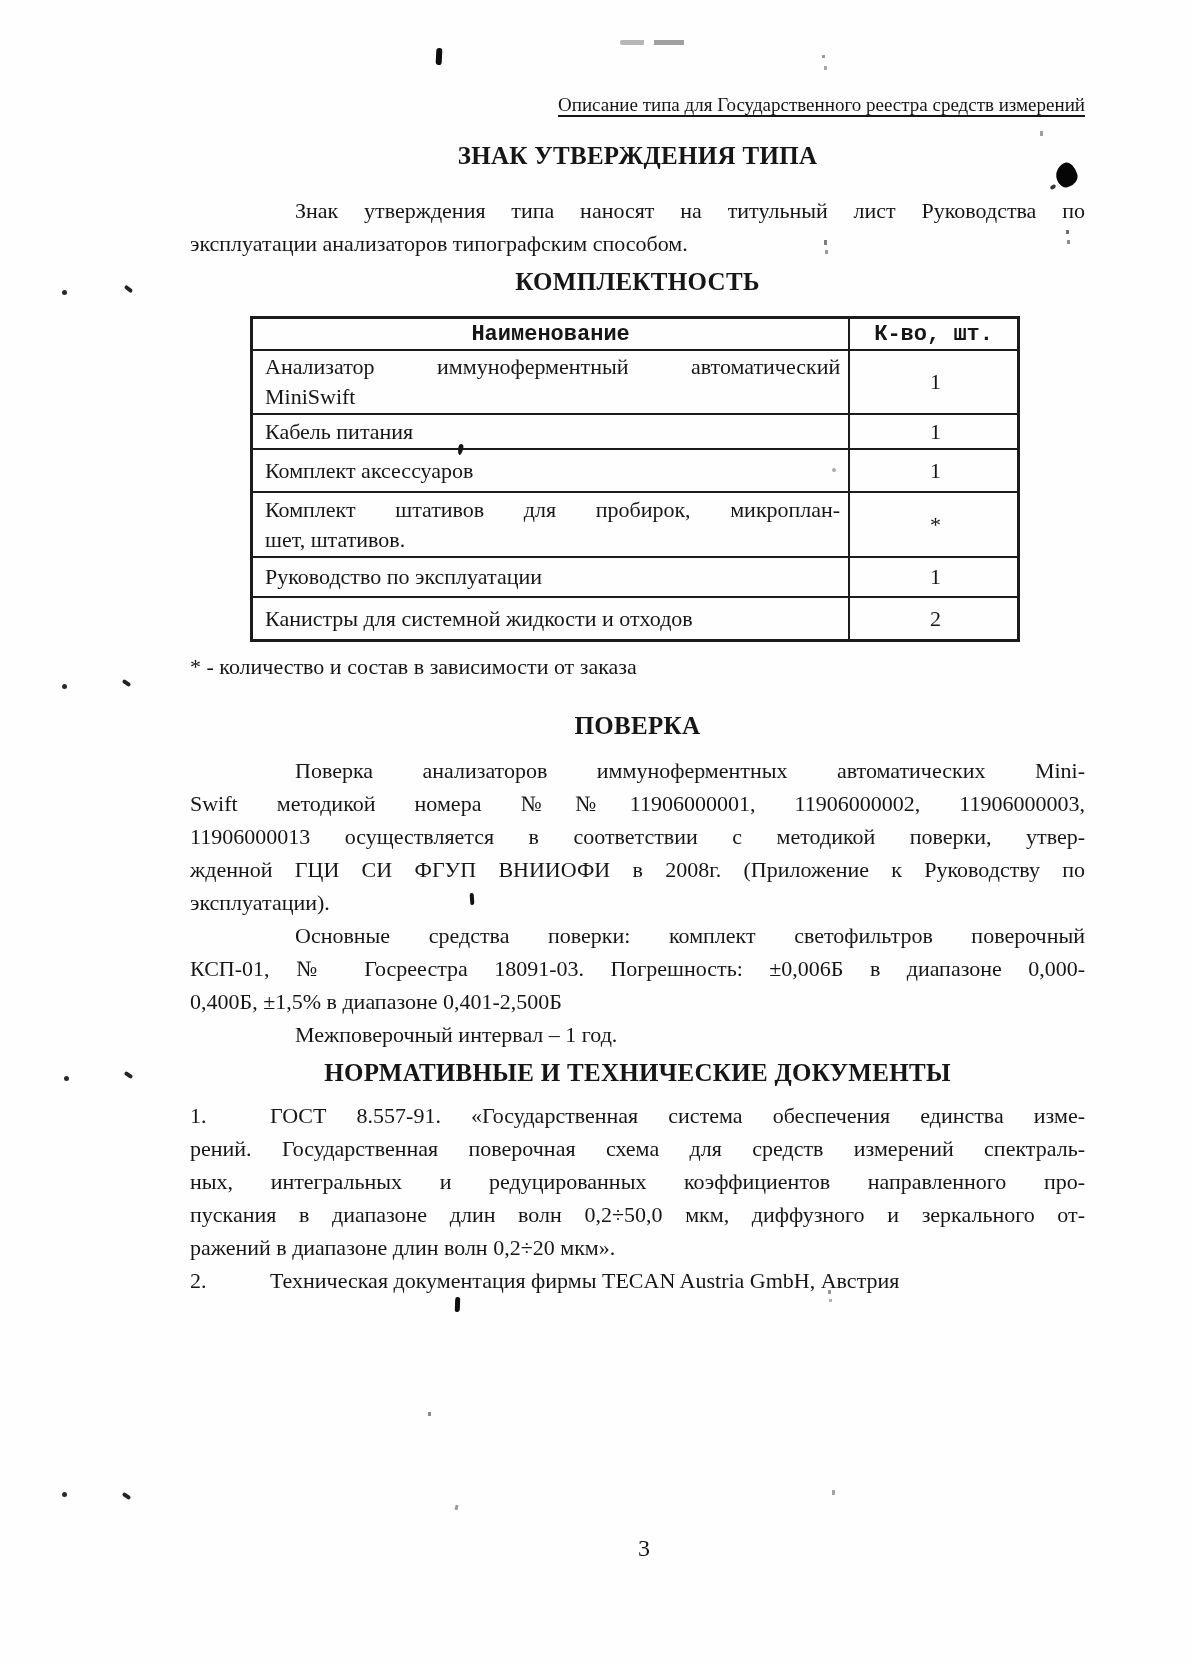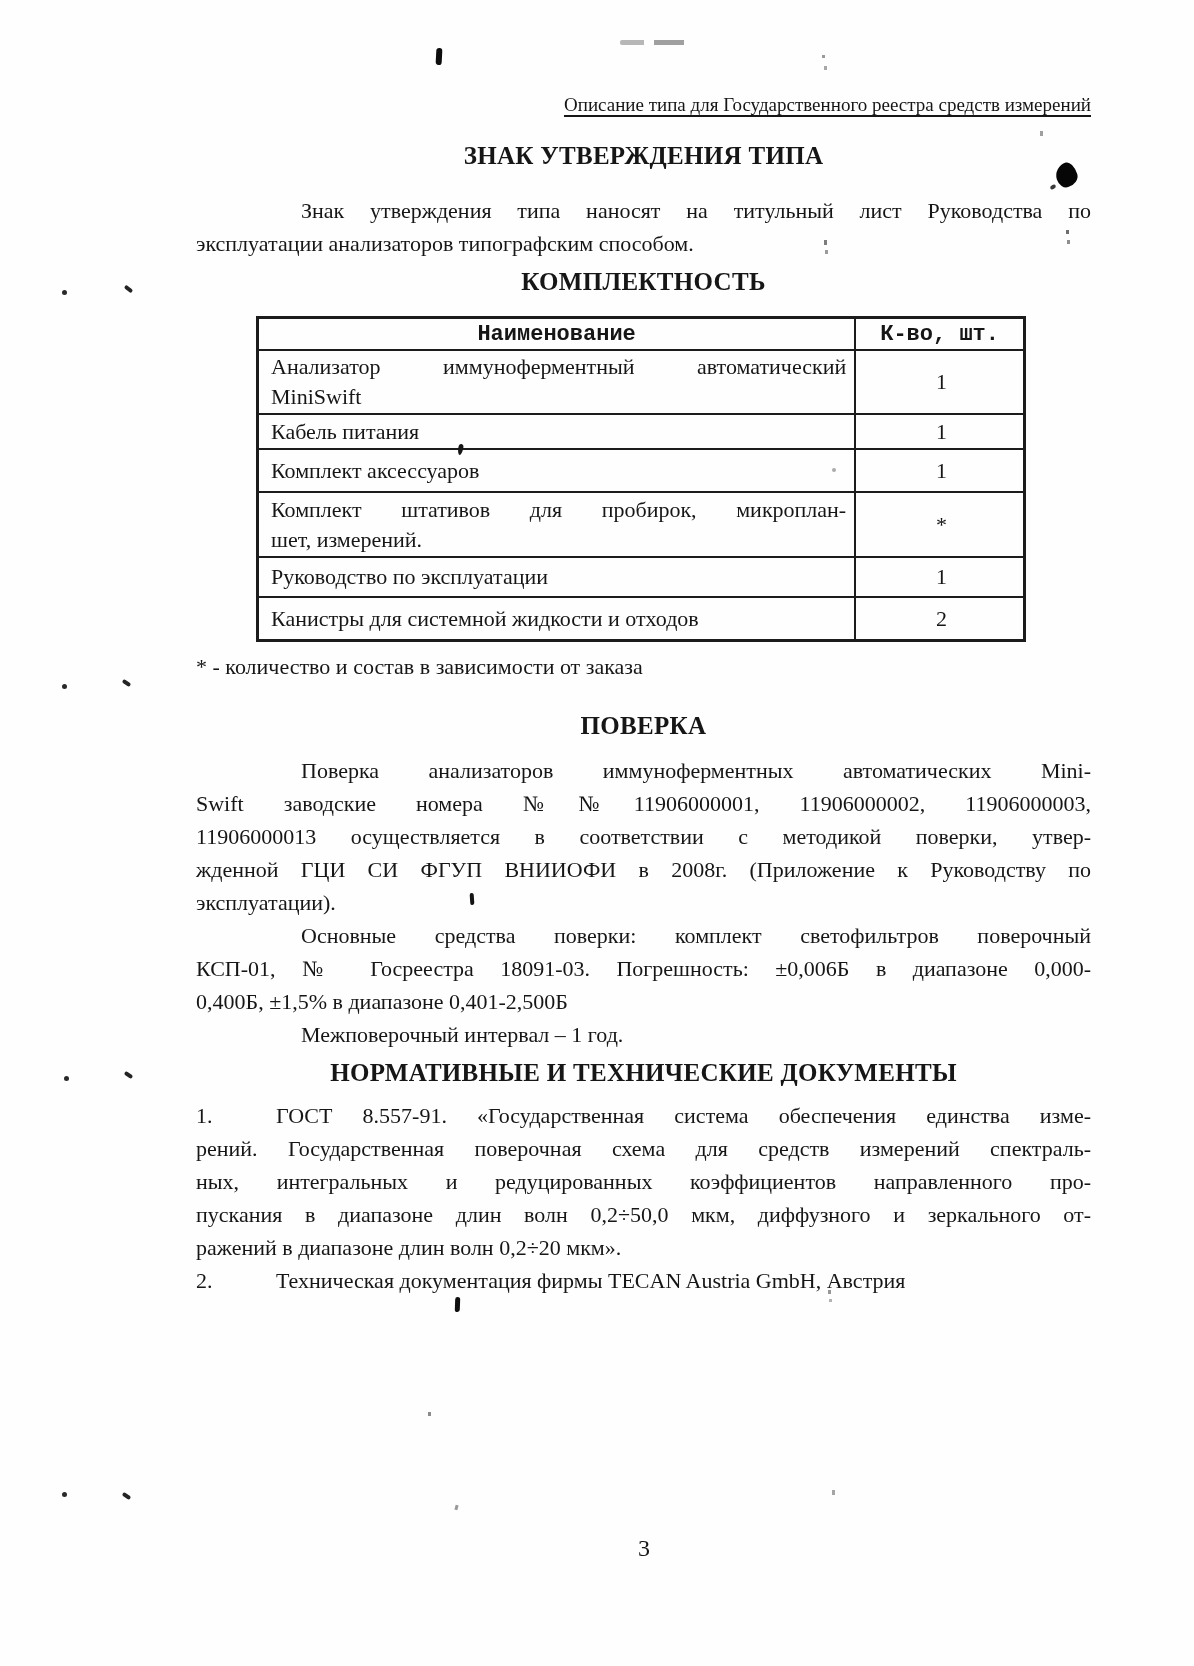--- a/index.html
+++ b/index.html
@@ -7,21 +7,21 @@
     position:relative;
     width:1194px; height:1666px;
     margin:0 auto;
     background:#fefefe;
     font-family:"Liberation Serif","DejaVu Serif",serif;
     color:#161616;
     overflow:hidden;
   }
   .content {
     position:absolute;
-    left:196px; top:0;
+    left:190px; top:0;
     width:895px;
   }
   .doc-header {
     padding-top:94px;
     text-align:right;
     font-size:19px;
     line-height:22px;
   }
   .doc-header .u {
     text-decoration:underline;
@@ -131,42 +131,42 @@
         <td class="name rh33">Кабель питания</td>
         <td class="qty">1</td>
       </tr>
       <tr>
         <td class="name rh41">Комплект аксессуаров</td>
         <td class="qty">1</td>
       </tr>
       <tr>
         <td class="name rh63">
           <div class="two cjust">Комплект штативов для пробирок, микроплан-</div>
-          <div class="two">шет, измерений.</div>
+          <div class="two">шет, штативов.</div>
         </td>
         <td class="qty">*</td>
       </tr>
       <tr>
         <td class="name rh38">Руководство по эксплуатации</td>
         <td class="qty">1</td>
       </tr>
       <tr>
         <td class="name rh41">Канистры для системной жидкости и отходов</td>
         <td class="qty">2</td>
       </tr>
     </tbody>
       </table>
 
     <div class="footnote">* - количество и состав в зависимости от заказа</div>
 
     <h2 class="mt-verif">ПОВЕРКА</h2>
 
     <div class="para p-verif1">
       <div class="jline ind">Поверка анализаторов иммуноферментных автоматических Mini-</div>
-      <div class="jline">Swift заводские номера №№11906000001, 11906000002, 11906000003,</div>
+      <div class="jline">Swift методикой номера №№11906000001, 11906000002, 11906000003,</div>
       <div class="jline">11906000013 осуществляется в соответствии с методикой поверки, утвер-</div>
       <div class="jline">жденной ГЦИ СИ ФГУП ВНИИОФИ в 2008г. (Приложение к Руководству по</div>
       <div class="jline last">эксплуатации).</div>
     </div>
 
     <div class="para">
       <div class="jline ind">Основные средства поверки: комплект светофильтров поверочный</div>
       <div class="jline">КСП-01, № Госреестра 18091-03. Погрешность: ±0,006Б в диапазоне 0,000-</div>
       <div class="jline last">0,400Б, ±1,5% в диапазоне 0,401-2,500Б</div>
     </div>

